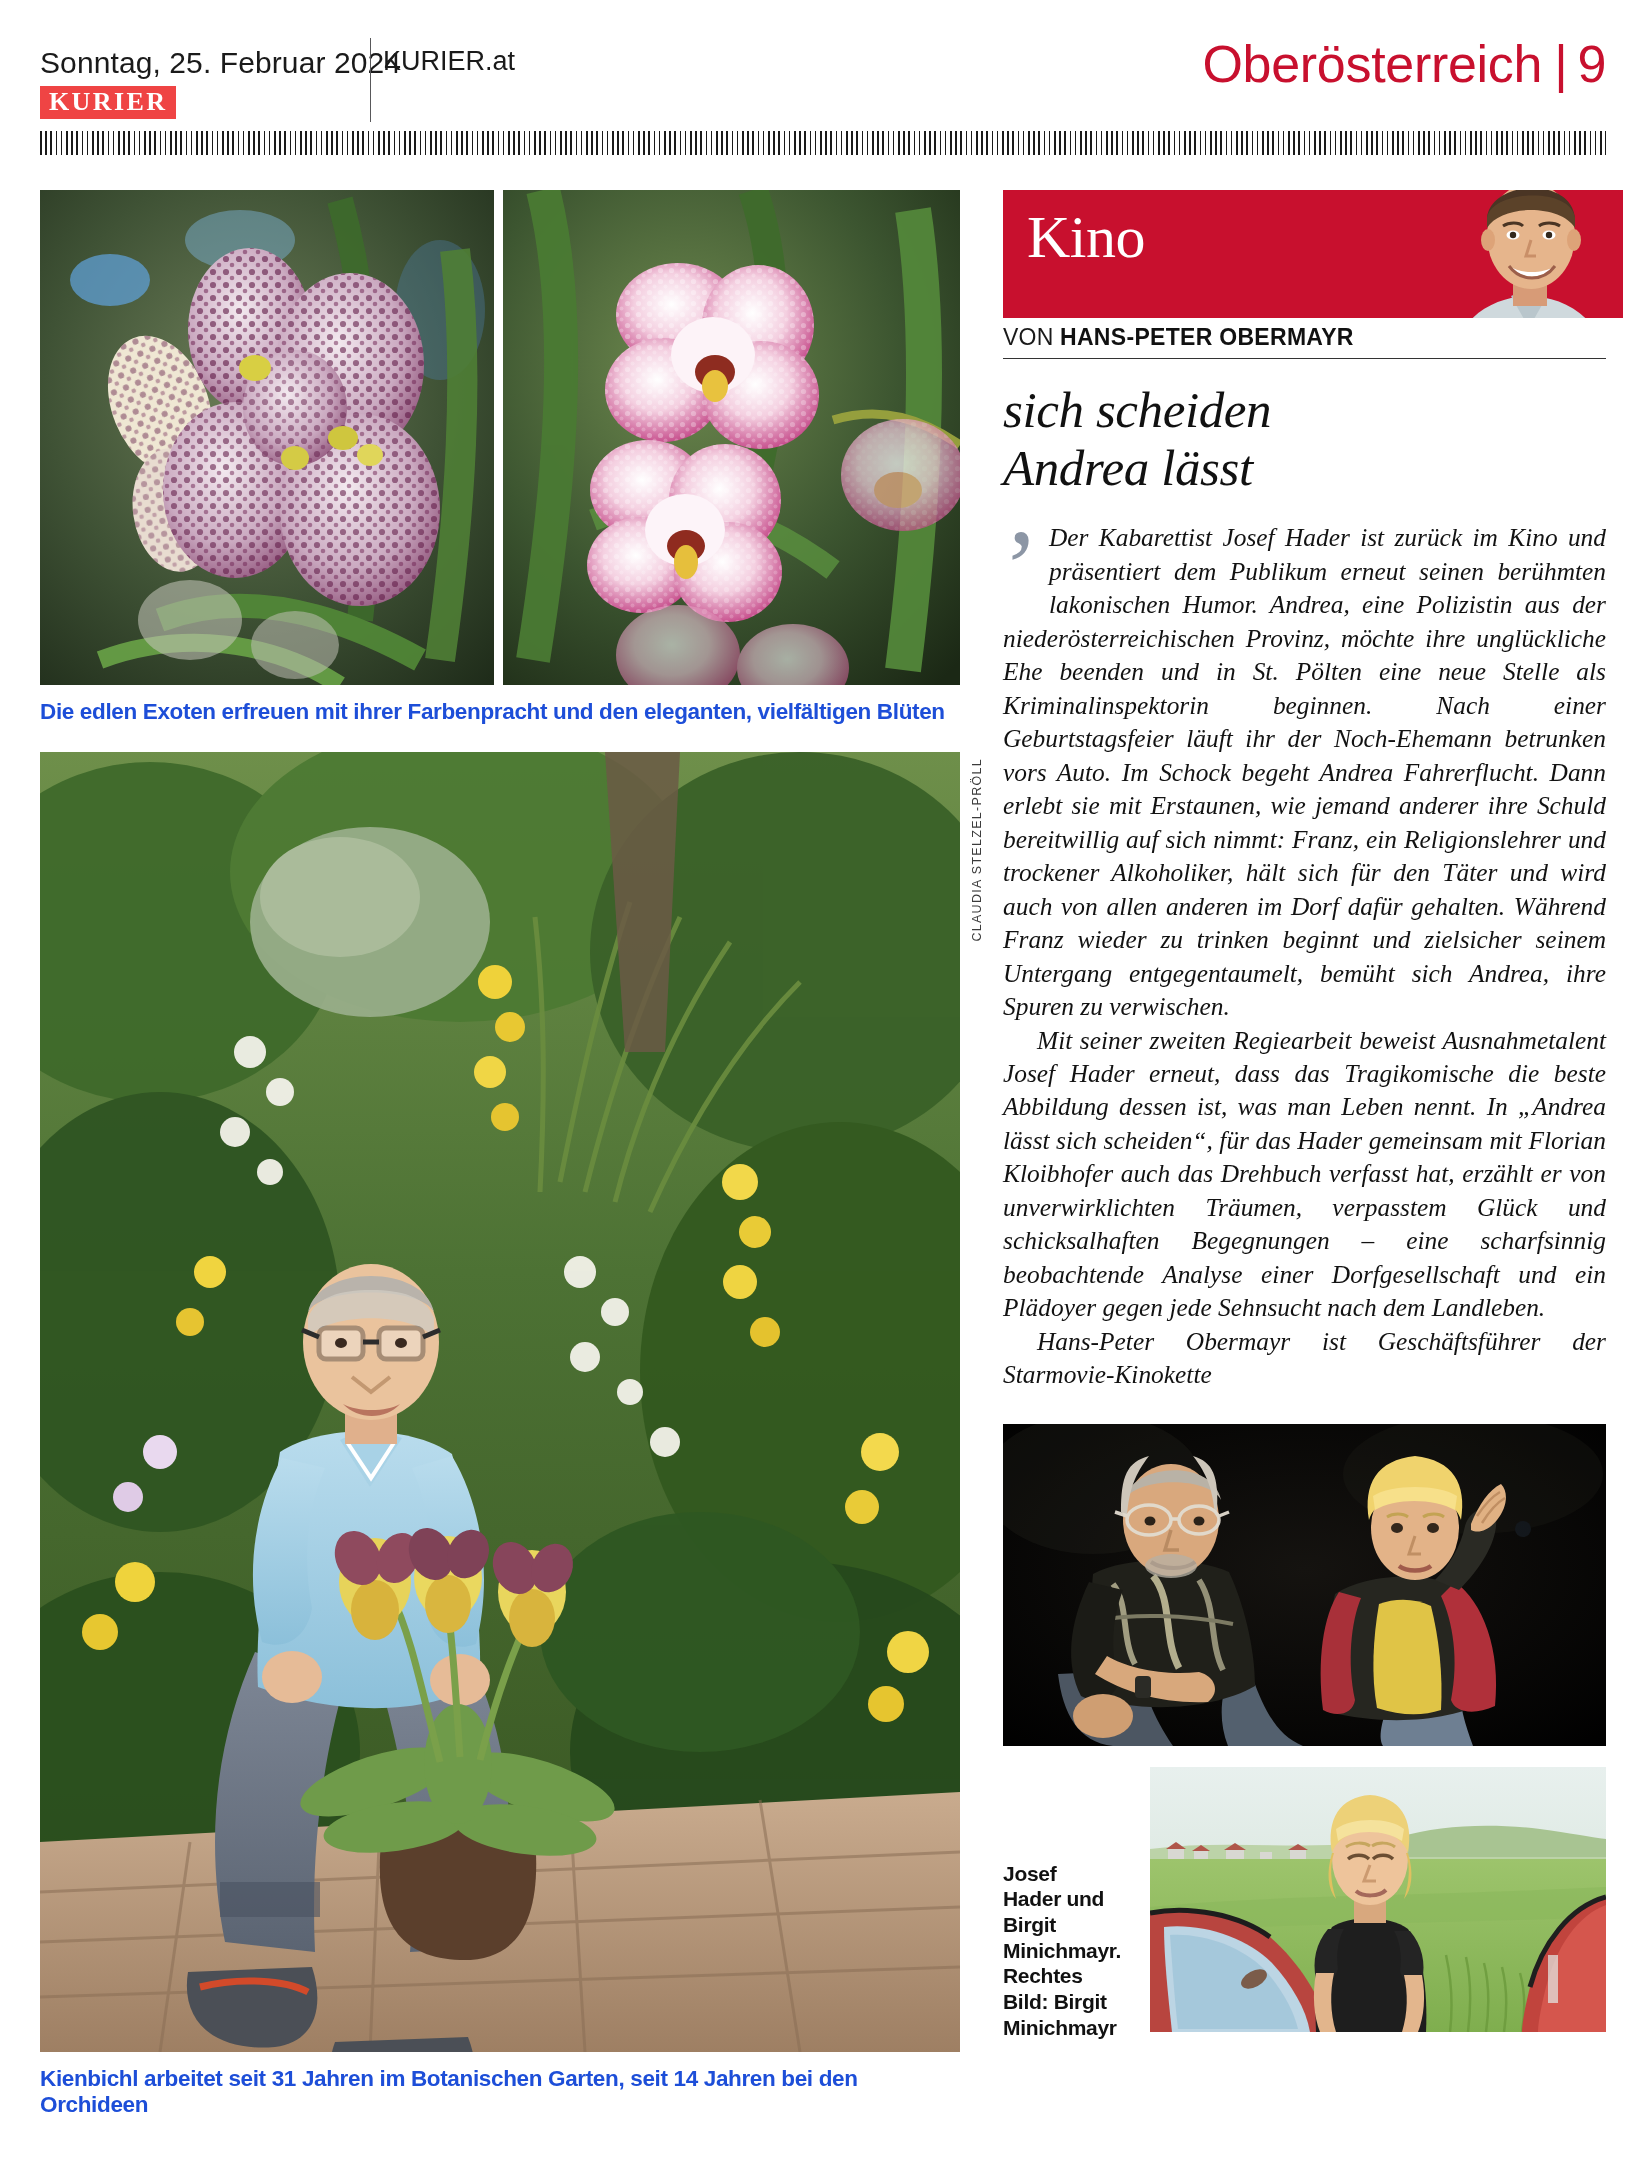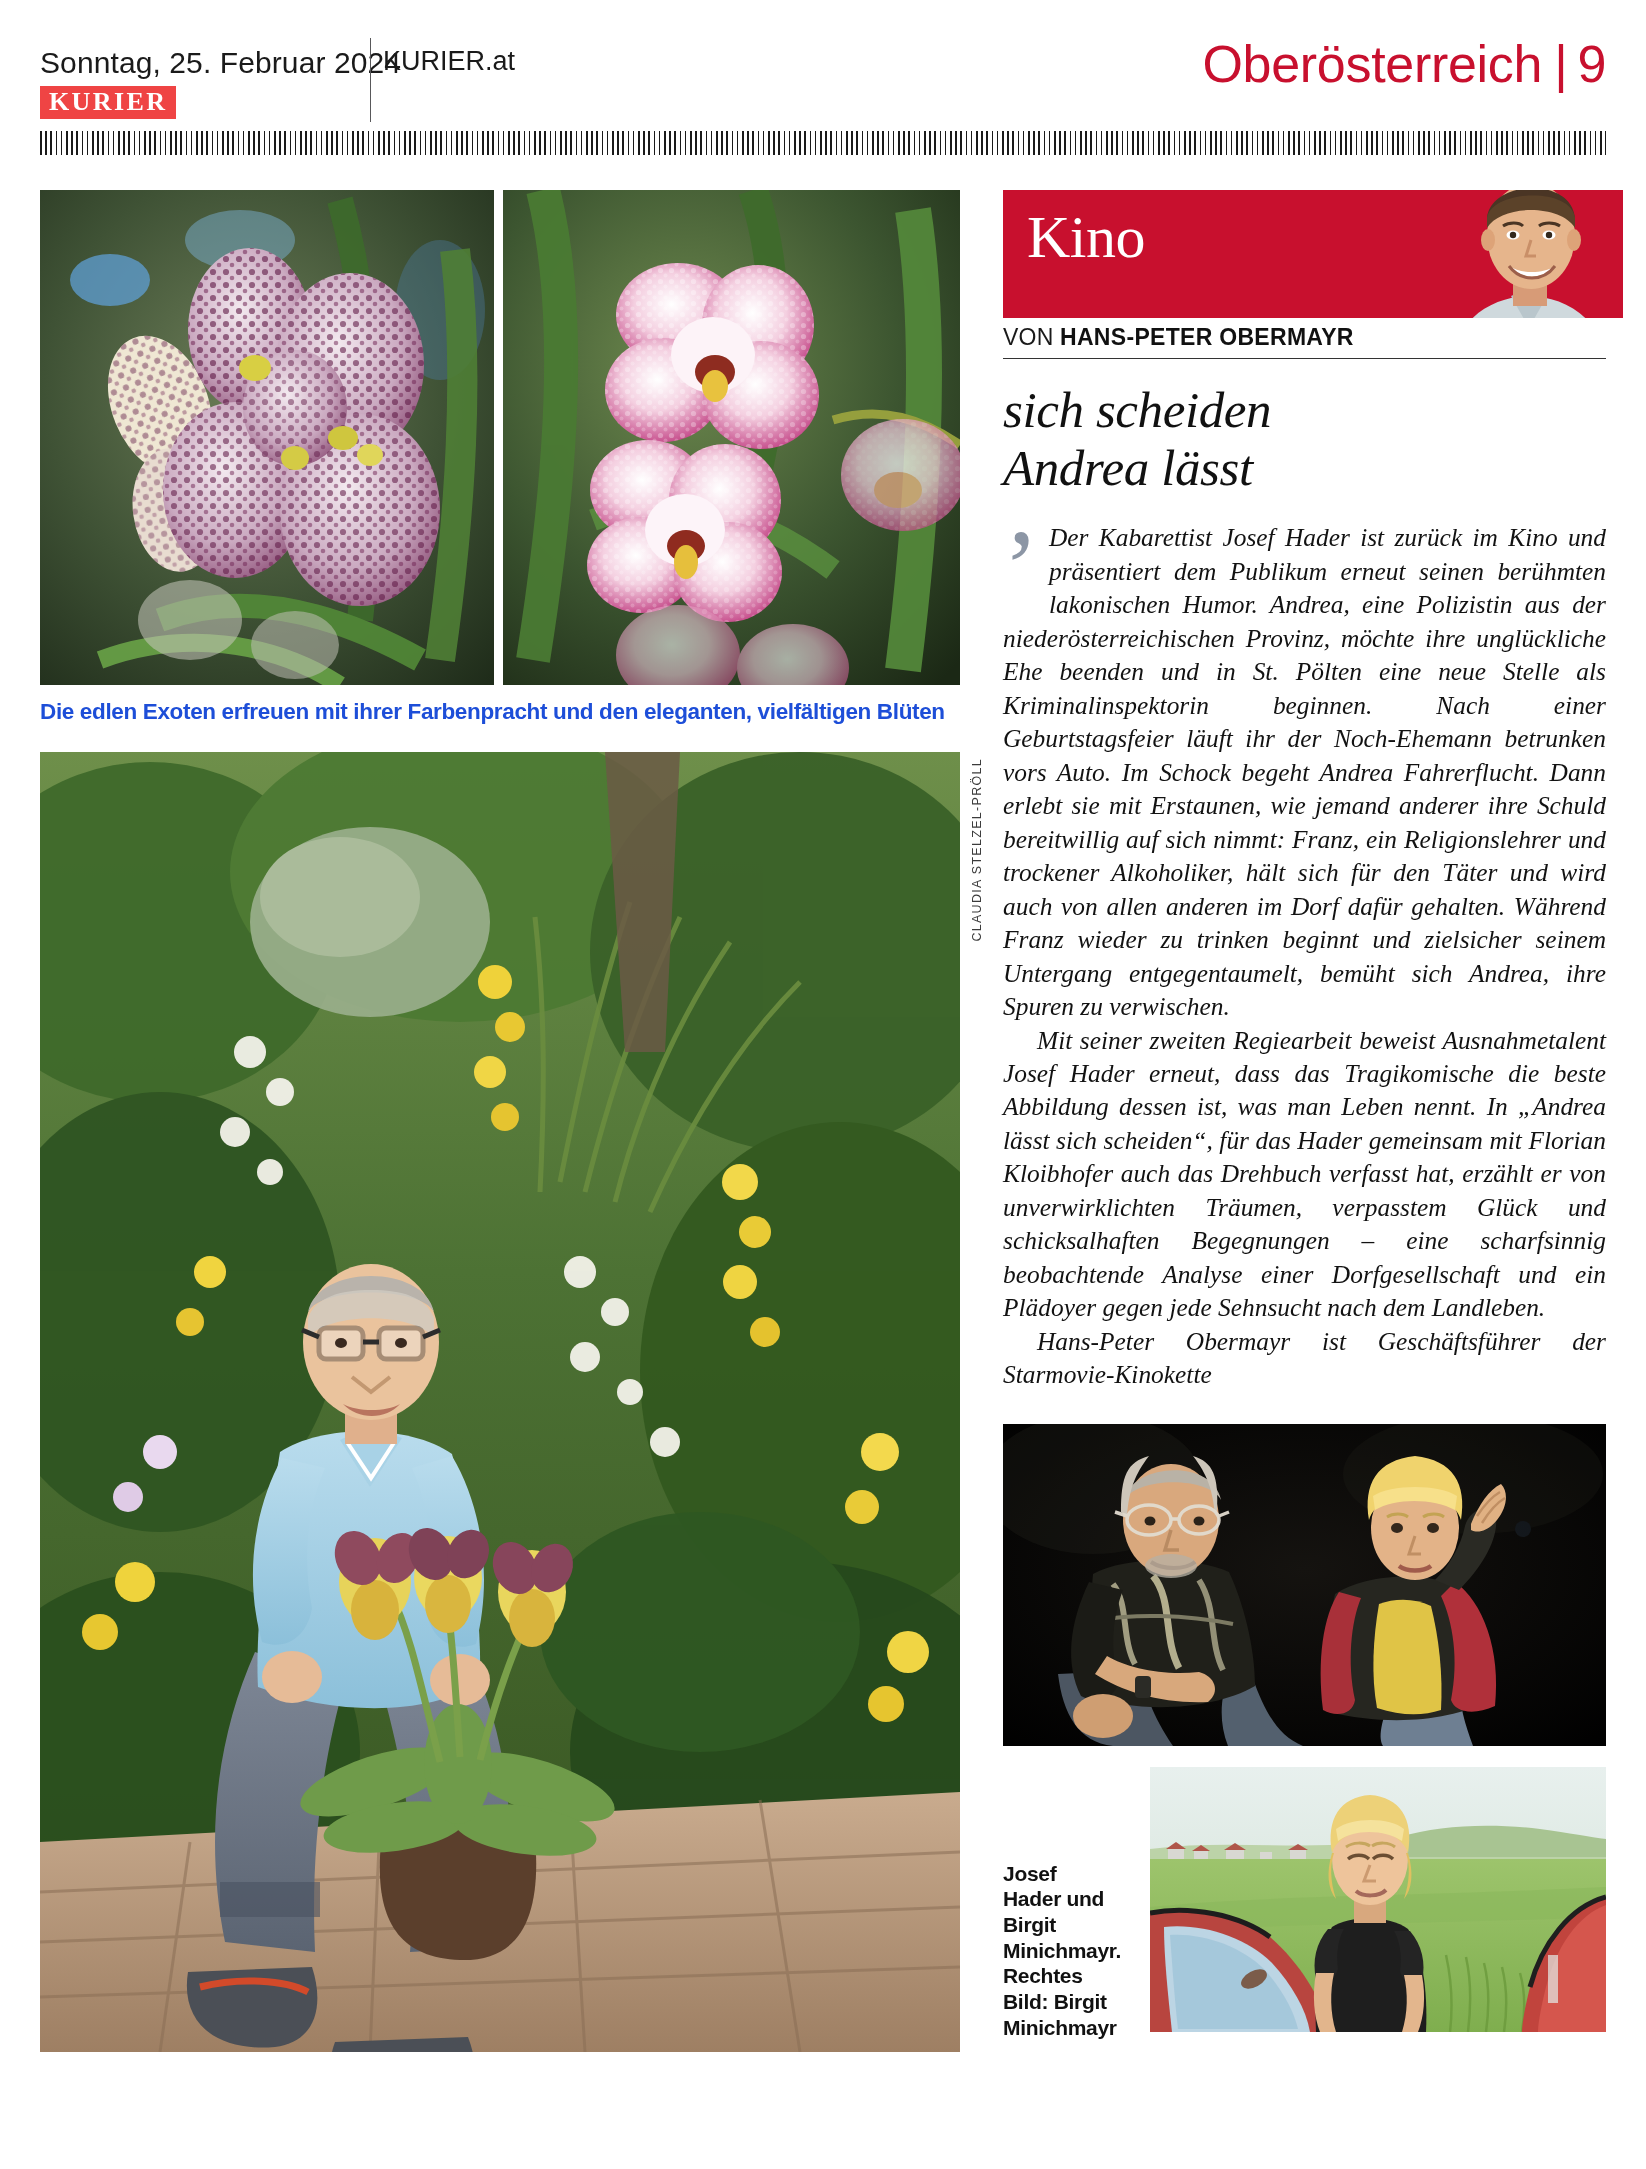--- a/index.html
+++ b/index.html
@@ -591,20 +591,21 @@
         <circle cx="60" cy="880" r="18" fill="#e7c730"></circle>
         <circle cx="868" cy="900" r="21" fill="#f0d544"></circle>
         <circle cx="846" cy="952" r="18" fill="#e6c52f"></circle>
         <circle cx="120" cy="700" r="17" fill="#e9d9ef"></circle>
         <circle cx="88" cy="745" r="15" fill="#dfcbe6"></circle>
       </g>
     </svg>
     <div class="credit-vert credit-main">CLAUDIA STELZEL-PRÖLL</div>
   </div>
 
+  <div class="caption">Kienbichl arbeitet seit 31 Jahren im Botanischen Garten, seit 14 Jahren bei den Orchideen</div>
 
 </div>
 
 <div class="right-col">
 
   <div class="kino-banner">
     <div class="kino-word">Kino</div>
     <div class="author-portrait">
       <svg viewBox="0 0 168 210" preserveAspectRatio="xMidYMid slice">
         <rect width="168" height="210" fill="#c8102e"></rect>

